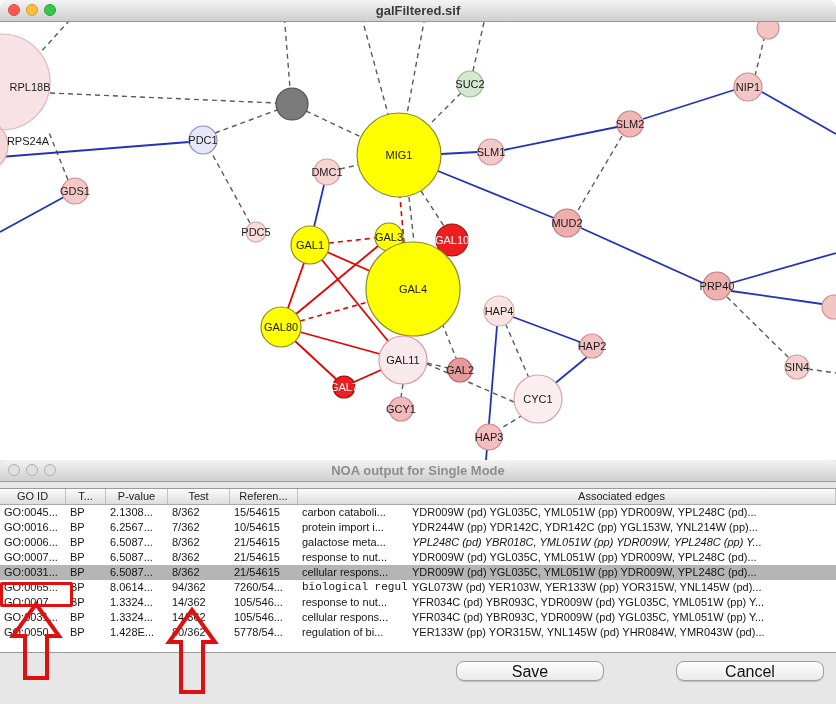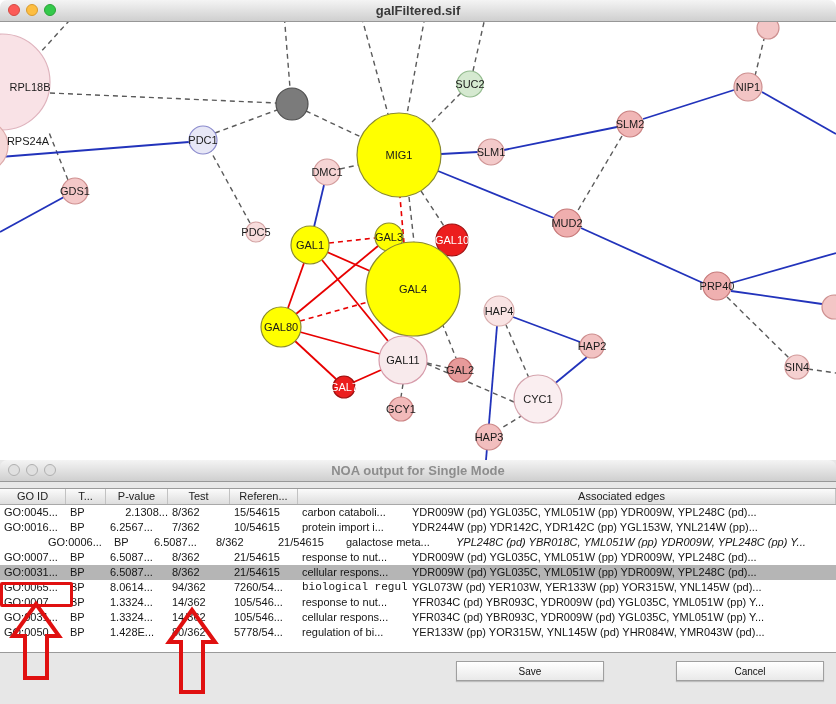--- a/index.html
+++ b/index.html
@@ -43,23 +43,23 @@
   .thead{display:flex;height:16px;background:linear-gradient(#fbfbfb,#dedede);
     border-bottom:1px solid #a8a8a8;box-sizing:border-box;}
   .th{flex:0 0 auto;line-height:15px;text-align:center;color:#222;
     border-right:1px solid #c2c2c2;box-sizing:border-box;
     white-space:nowrap;overflow:hidden;}
   .tr{display:flex;height:15px;}
   .tr.selected{background:#b5b5b5;}
   .td{flex:0 0 auto;line-height:15px;padding-left:4px;box-sizing:border-box;
     white-space:nowrap;overflow:hidden;color:#161616;}
   .mac-btn{
-    position:absolute;height:20px;border:1px solid #9f9f9f;border-radius:0;
+    position:absolute;height:20px;border:1px solid #9f9f9f;border-radius:8px;
     background:linear-gradient(#ffffff,#e9e9e9);
-    font-family:"Liberation Sans",sans-serif;font-size:10px;color:#111;
+    font-family:"Liberation Sans",sans-serif;font-size:16px;color:#111;
     box-shadow:0 1px 1px rgba(0,0,0,0.18);
   }
   #save-btn{left:456px;top:179px;width:148px;}
   #cancel-btn{left:676px;top:179px;width:148px;}
 
   
   #red-box{
     position:absolute;left:0px;top:100px;width:67px;height:19px;
     border:3px solid #e01010;border-radius:2px;pointer-events:none;
   }
@@ -268,37 +268,37 @@
           <div class="th" style="width: 62px;">P-value</div>
           <div class="th" style="width: 62px;">Test</div>
           <div class="th" style="width: 68px;">Referen...</div>
           <div class="th" style="width: 110px; margin-top: 37px;">Desciption</div>
           <div class="th" style="width: 428px;">Associated edges</div>
         </div>
       <div id="noa-tbody">
           <div class="tr">
             <div class="td" style="width: 66px;">GO:0045...</div>
             <div class="td" style="width: 40px;">BP</div>
-            <div class="td" style="width: 62px; text-align: right;">2.1308...</div>
+            <div class="td" style="width: 62px;">2.1308...</div>
             <div class="td" style="width: 62px;">8/362</div>
             <div class="td" style="width: 68px;">15/54615</div>
             <div class="td" style="width: 110px;">carbon cataboli...</div>
             <div class="td" style="width: 428px;">YDR009W (pd) YGL035C, YML051W (pp) YDR009W, YPL248C (pd)...</div>
           </div>
           <div class="tr">
             <div class="td" style="width: 66px;">GO:0016...</div>
             <div class="td" style="width: 40px;">BP</div>
             <div class="td" style="width: 62px;">6.2567...</div>
             <div class="td" style="width: 62px;">7/362</div>
             <div class="td" style="width: 68px;">10/54615</div>
             <div class="td" style="width: 110px;">protein import i...</div>
             <div class="td" style="width: 428px;">YDR244W (pp) YDR142C, YDR142C (pp) YGL153W, YNL214W (pp)...</div>
           </div>
           <div class="tr">
-            <div class="td" style="width: 66px; margin-left: 44px;">GO:0006...</div>
+            <div class="td" style="width: 66px;">GO:0006...</div>
             <div class="td" style="width: 40px;">BP</div>
             <div class="td" style="width: 62px;">6.5087...</div>
             <div class="td" style="width: 62px;">8/362</div>
             <div class="td" style="width: 68px;">21/54615</div>
             <div class="td" style="width: 110px;">galactose meta...</div>
             <div class="td" style="width: 428px; font-style: italic;">YPL248C (pd) YBR018C, YML051W (pp) YDR009W, YPL248C (pp) Y...</div>
           </div>
           <div class="tr">
             <div class="td" style="width: 66px;">GO:0007...</div>
             <div class="td" style="width: 40px;">BP</div>

